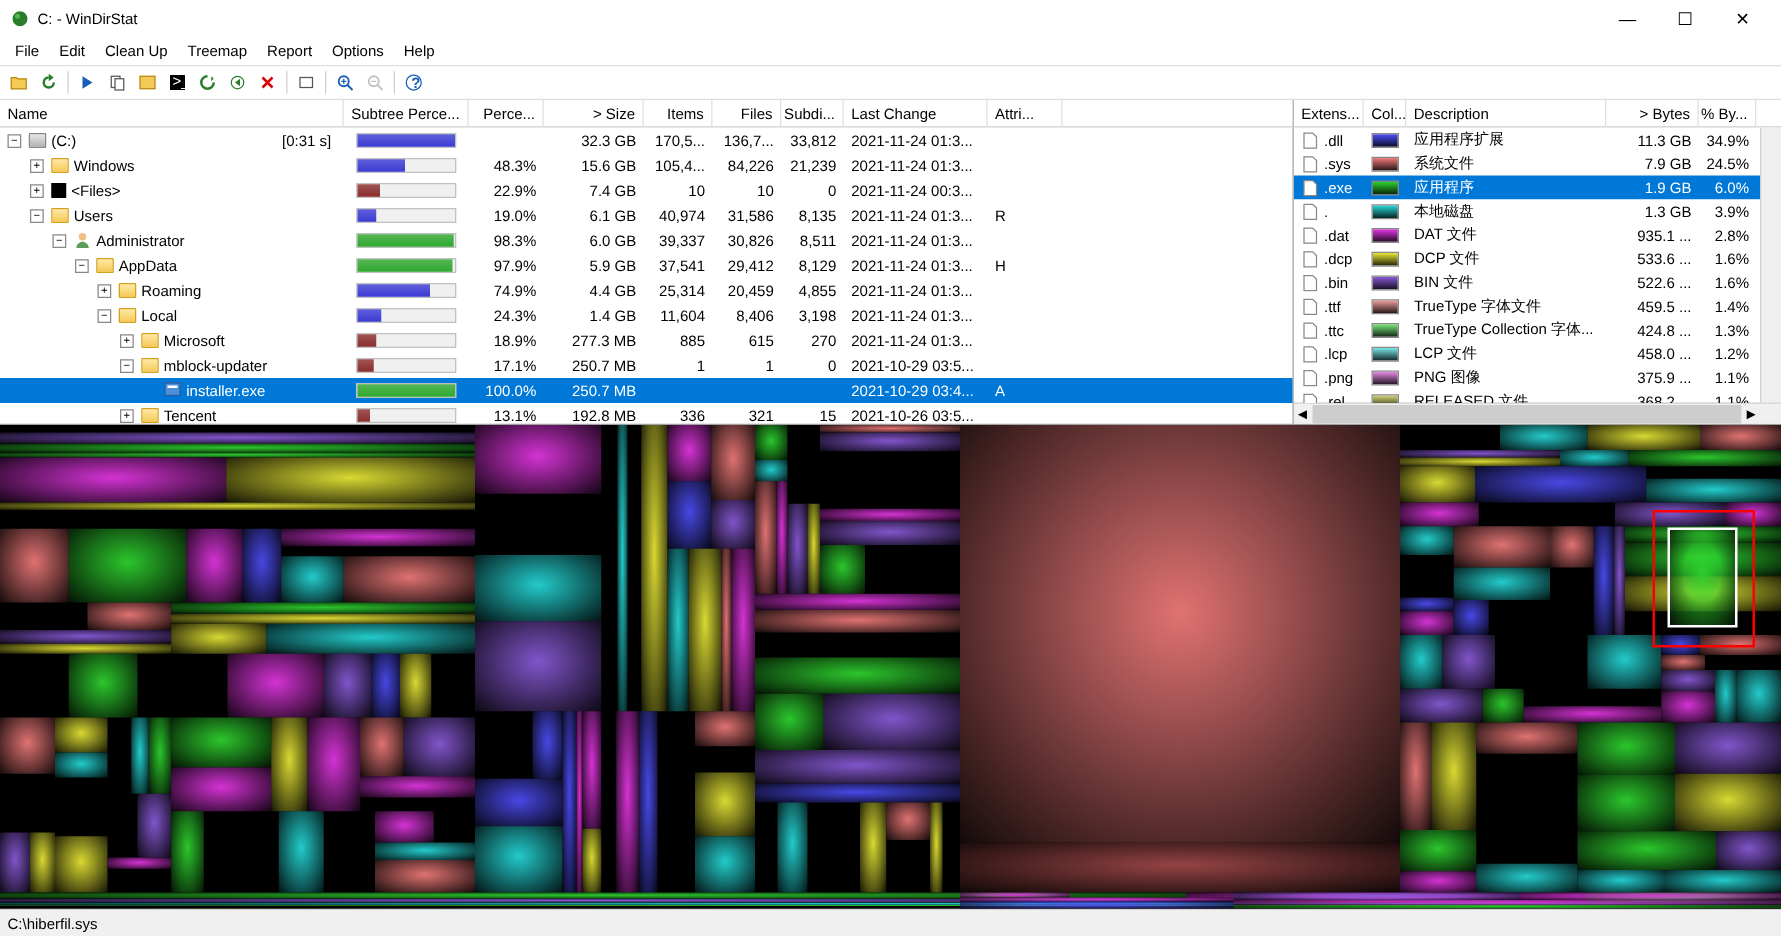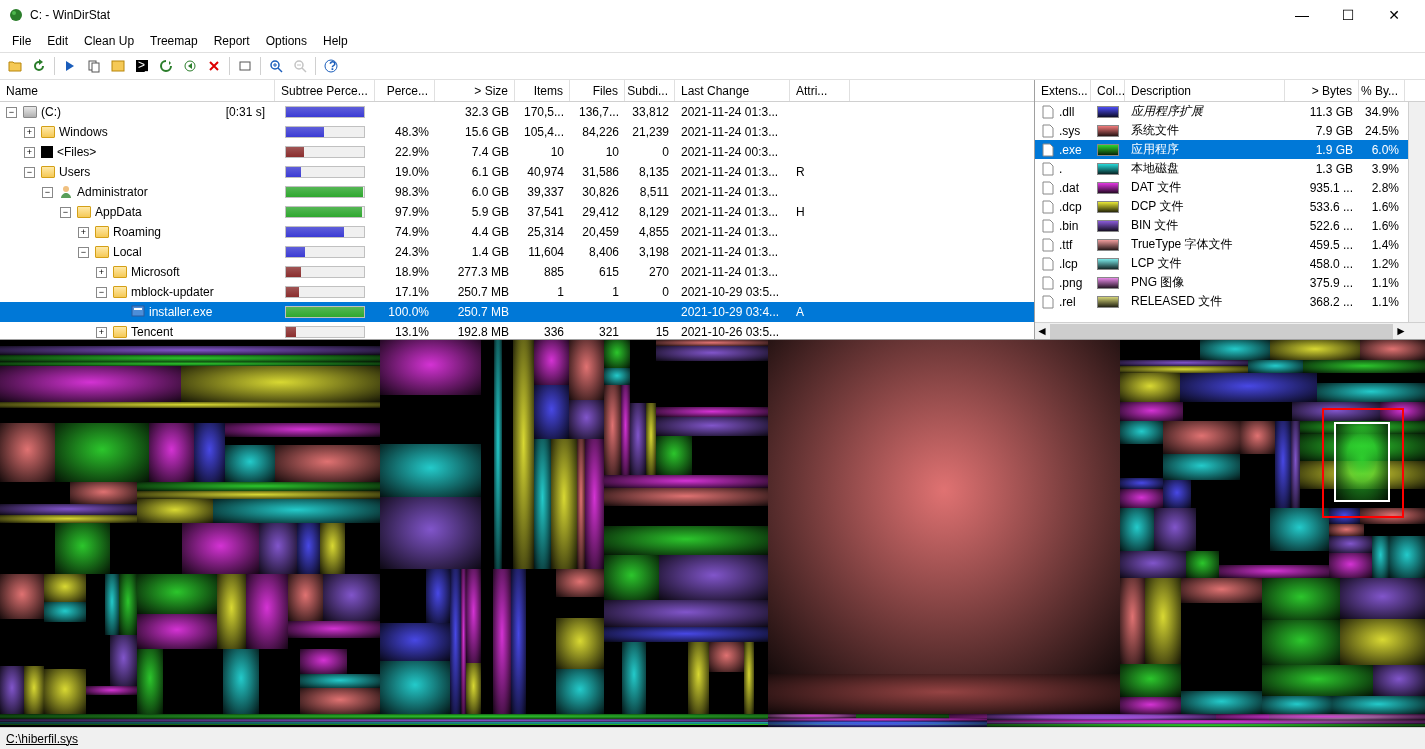--- a/index.html
+++ b/index.html
@@ -31,21 +31,21 @@
 .drive-icon { width: 14px; height: 12px; background: linear-gradient(to bottom, #e8e8e8, #b0b0b0); border: 1px solid #888; border-radius: 1px; }
 .files-icon { width: 12px; height: 12px; background: #000; }
 .bar-bg { width: 90px; height: 12px; background: #f0f0f0; border: 1px solid #c0c0c0; position: relative; margin: 0 4px; }
 .bar-fill { height: 100%; position: absolute; left: 0; top: 0; }
 .ext-row { display: flex; height: 19px; align-items: center; }
 .ext-row.selected { background: #0078d7; color: #fff; }
 .color-swatch { width: 24px; height: 12px; border: 1px solid #888; }
 .treemap { flex: 1; position: relative; overflow: hidden; background: #000; }
 .tm-block { position: absolute; }
 .statusbar { height: 22px; display: flex; align-items: center; border-top: 1px solid #d0d0d0; background: #f0f0f0; padding: 0 6px; font-size: 12px; }
-.statusbar .status-left { flex: 1; text-decoration: underline; }
+.statusbar .status-left { flex: 1; }
 .statusbar .status-cell { padding: 0 12px; border-left: 1px solid #d0d0d0; height: 100%; display: flex; align-items: center; margin-top: 48px; }
 .scrollbar-v { width: 17px; background: #f0f0f0; border-left: 1px solid #d0d0d0; }
 .ext-icon { width: 14px; height: 14px; display: flex; align-items: center; justify-content: center; }
 .highlight-red { position: absolute; border: 2px solid red; }
 .highlight-white { position: absolute; border: 2px solid white; }
 </style>
 </head>
 <body>
 
 <div class="titlebar">
@@ -420,21 +420,21 @@
               <div class="ext-icon">
                 <svg width="12" height="14" viewBox="0 0 12 14">
                   <path d="M1 1h7l3 3v9H1z" fill="#fff" stroke="#888"></path>
                 </svg>
               </div>
               <span>.dll</span>
             </div>
             <div class="cell" style="width: 34px;">
               <div class="color-swatch" style="background: linear-gradient(rgb(77, 77, 245), rgb(0, 0, 0) 120%);"></div>
             </div>
-            <div class="cell" style="width: 160px; font-style: italic;">应用程序扩展</div>
+            <div class="cell" style="width: 160px;">应用程序扩展</div>
             <div class="cell right" style="width: 74px;">11.3 GB</div>
             <div class="cell right" style="width: 46px;">34.9%</div>
           </div>
           <div class="ext-row">
             <div class="cell" style="width: 56px; gap: 4px;">
               <div class="ext-icon">
                 <svg width="12" height="14" viewBox="0 0 12 14">
                   <path d="M1 1h7l3 3v9H1z" fill="#fff" stroke="#888"></path>
                 </svg>
               </div>
@@ -535,20 +535,36 @@
                 </svg>
               </div>
               <span>.ttf</span>
             </div>
             <div class="cell" style="width: 34px;">
               <div class="color-swatch" style="background: linear-gradient(rgb(240, 156, 156), rgb(0, 0, 0) 120%);"></div>
             </div>
             <div class="cell" style="width: 160px;">TrueType 字体文件</div>
             <div class="cell right" style="width: 74px;">459.5 ...</div>
             <div class="cell right" style="width: 46px;">1.4%</div>
+          </div>
+          <div class="ext-row">
+            <div class="cell" style="width: 56px; gap: 4px;">
+              <div class="ext-icon">
+                <svg width="12" height="14" viewBox="0 0 12 14">
+                  <path d="M1 1h7l3 3v9H1z" fill="#fff" stroke="#888"></path>
+                </svg>
+              </div>
+              <span>.ttc</span>
+            </div>
+            <div class="cell" style="width: 34px;">
+              <div class="color-swatch" style="background: linear-gradient(rgb(122, 232, 122), rgb(0, 0, 0) 120%);"></div>
+            </div>
+            <div class="cell" style="width: 160px;">TrueType Collection 字体...</div>
+            <div class="cell right" style="width: 74px;">424.8 ...</div>
+            <div class="cell right" style="width: 46px;">1.3%</div>
           </div>
           <div class="ext-row">
             <div class="cell" style="width: 56px; gap: 4px;">
               <div class="ext-icon">
                 <svg width="12" height="14" viewBox="0 0 12 14">
                   <path d="M1 1h7l3 3v9H1z" fill="#fff" stroke="#888"></path>
                 </svg>
               </div>
               <span>.lcp</span>
             </div>

